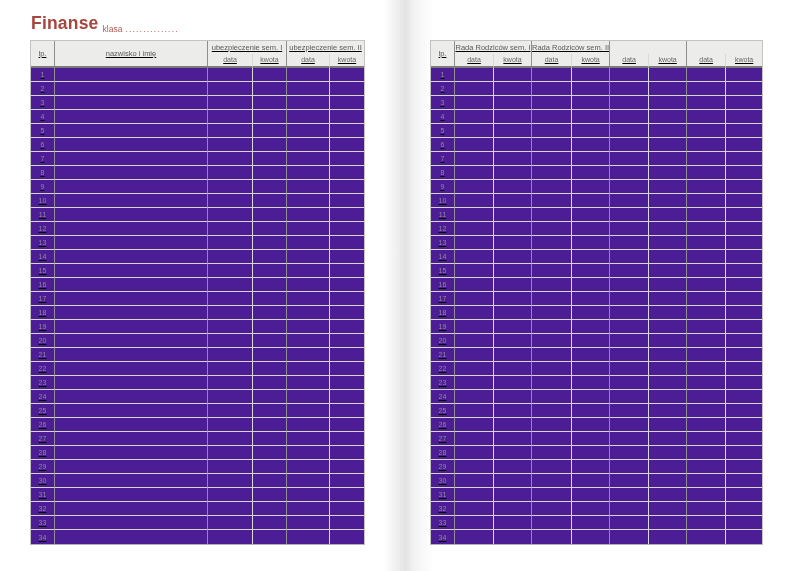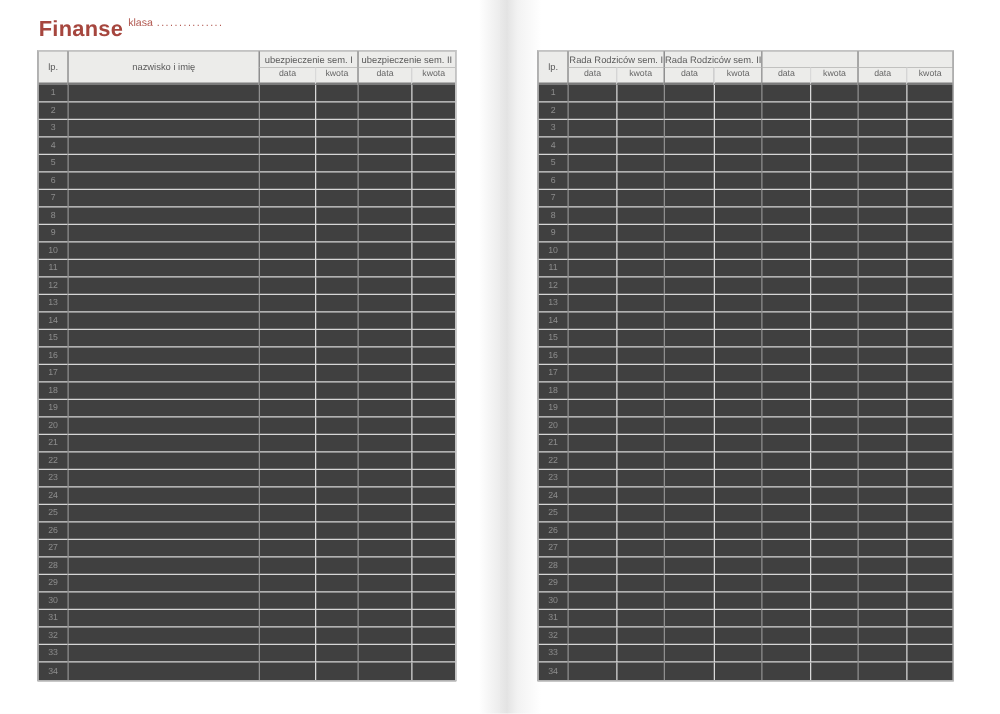--- a/index.html
+++ b/index.html
@@ -14,32 +14,33 @@
   .spine {
     position:absolute; left:383px; top:0; width:50px; height:571px; z-index:5; pointer-events:none;
     background:linear-gradient(90deg,
       rgba(90,90,90,0) 0%,
       rgba(90,90,90,0.10) 30%,
       rgba(90,90,90,0.16) 46%,
       rgba(90,90,90,0.08) 62%,
       rgba(90,90,90,0) 100%);
   }
 
-  .title-row { position:absolute; left:31px; top:13px; display:flex; align-items:flex-start; white-space:nowrap; }
+  .title-row { position:absolute; left:31px; top:13px; display:flex; align-items:flex-end; white-space:nowrap; }
   .title { font-size:17.5px; font-weight:bold; color:#a6463e; letter-spacing:0.2px; }
   .klasa { margin-left:4px; font-size:8.5px; color:#b25a52; }
   .klasa-dots { margin-left:3px; font-size:8.5px; color:#b25a52; letter-spacing:1.2px; }
 
   table.ftable {
     position:absolute; top:40px;
     border-collapse:separate; border-spacing:0;
     table-layout:fixed;
     border:1px solid #c3c3c3;
     border-bottom-color:#b2b2b2;
-    background:#404040;
+    background:#4c1d95;
+    text-decoration:underline;
   }
   table.ftable.left  { left:30px; }
   table.ftable.right { left:24px; } 
 
   .ftable th {
     background:#eceoeb; 
     background:#ececea;
     font-weight:normal; color:#5a5a5a;
     text-align:center; vertical-align:middle;
     height:13px; line-height:12px;

